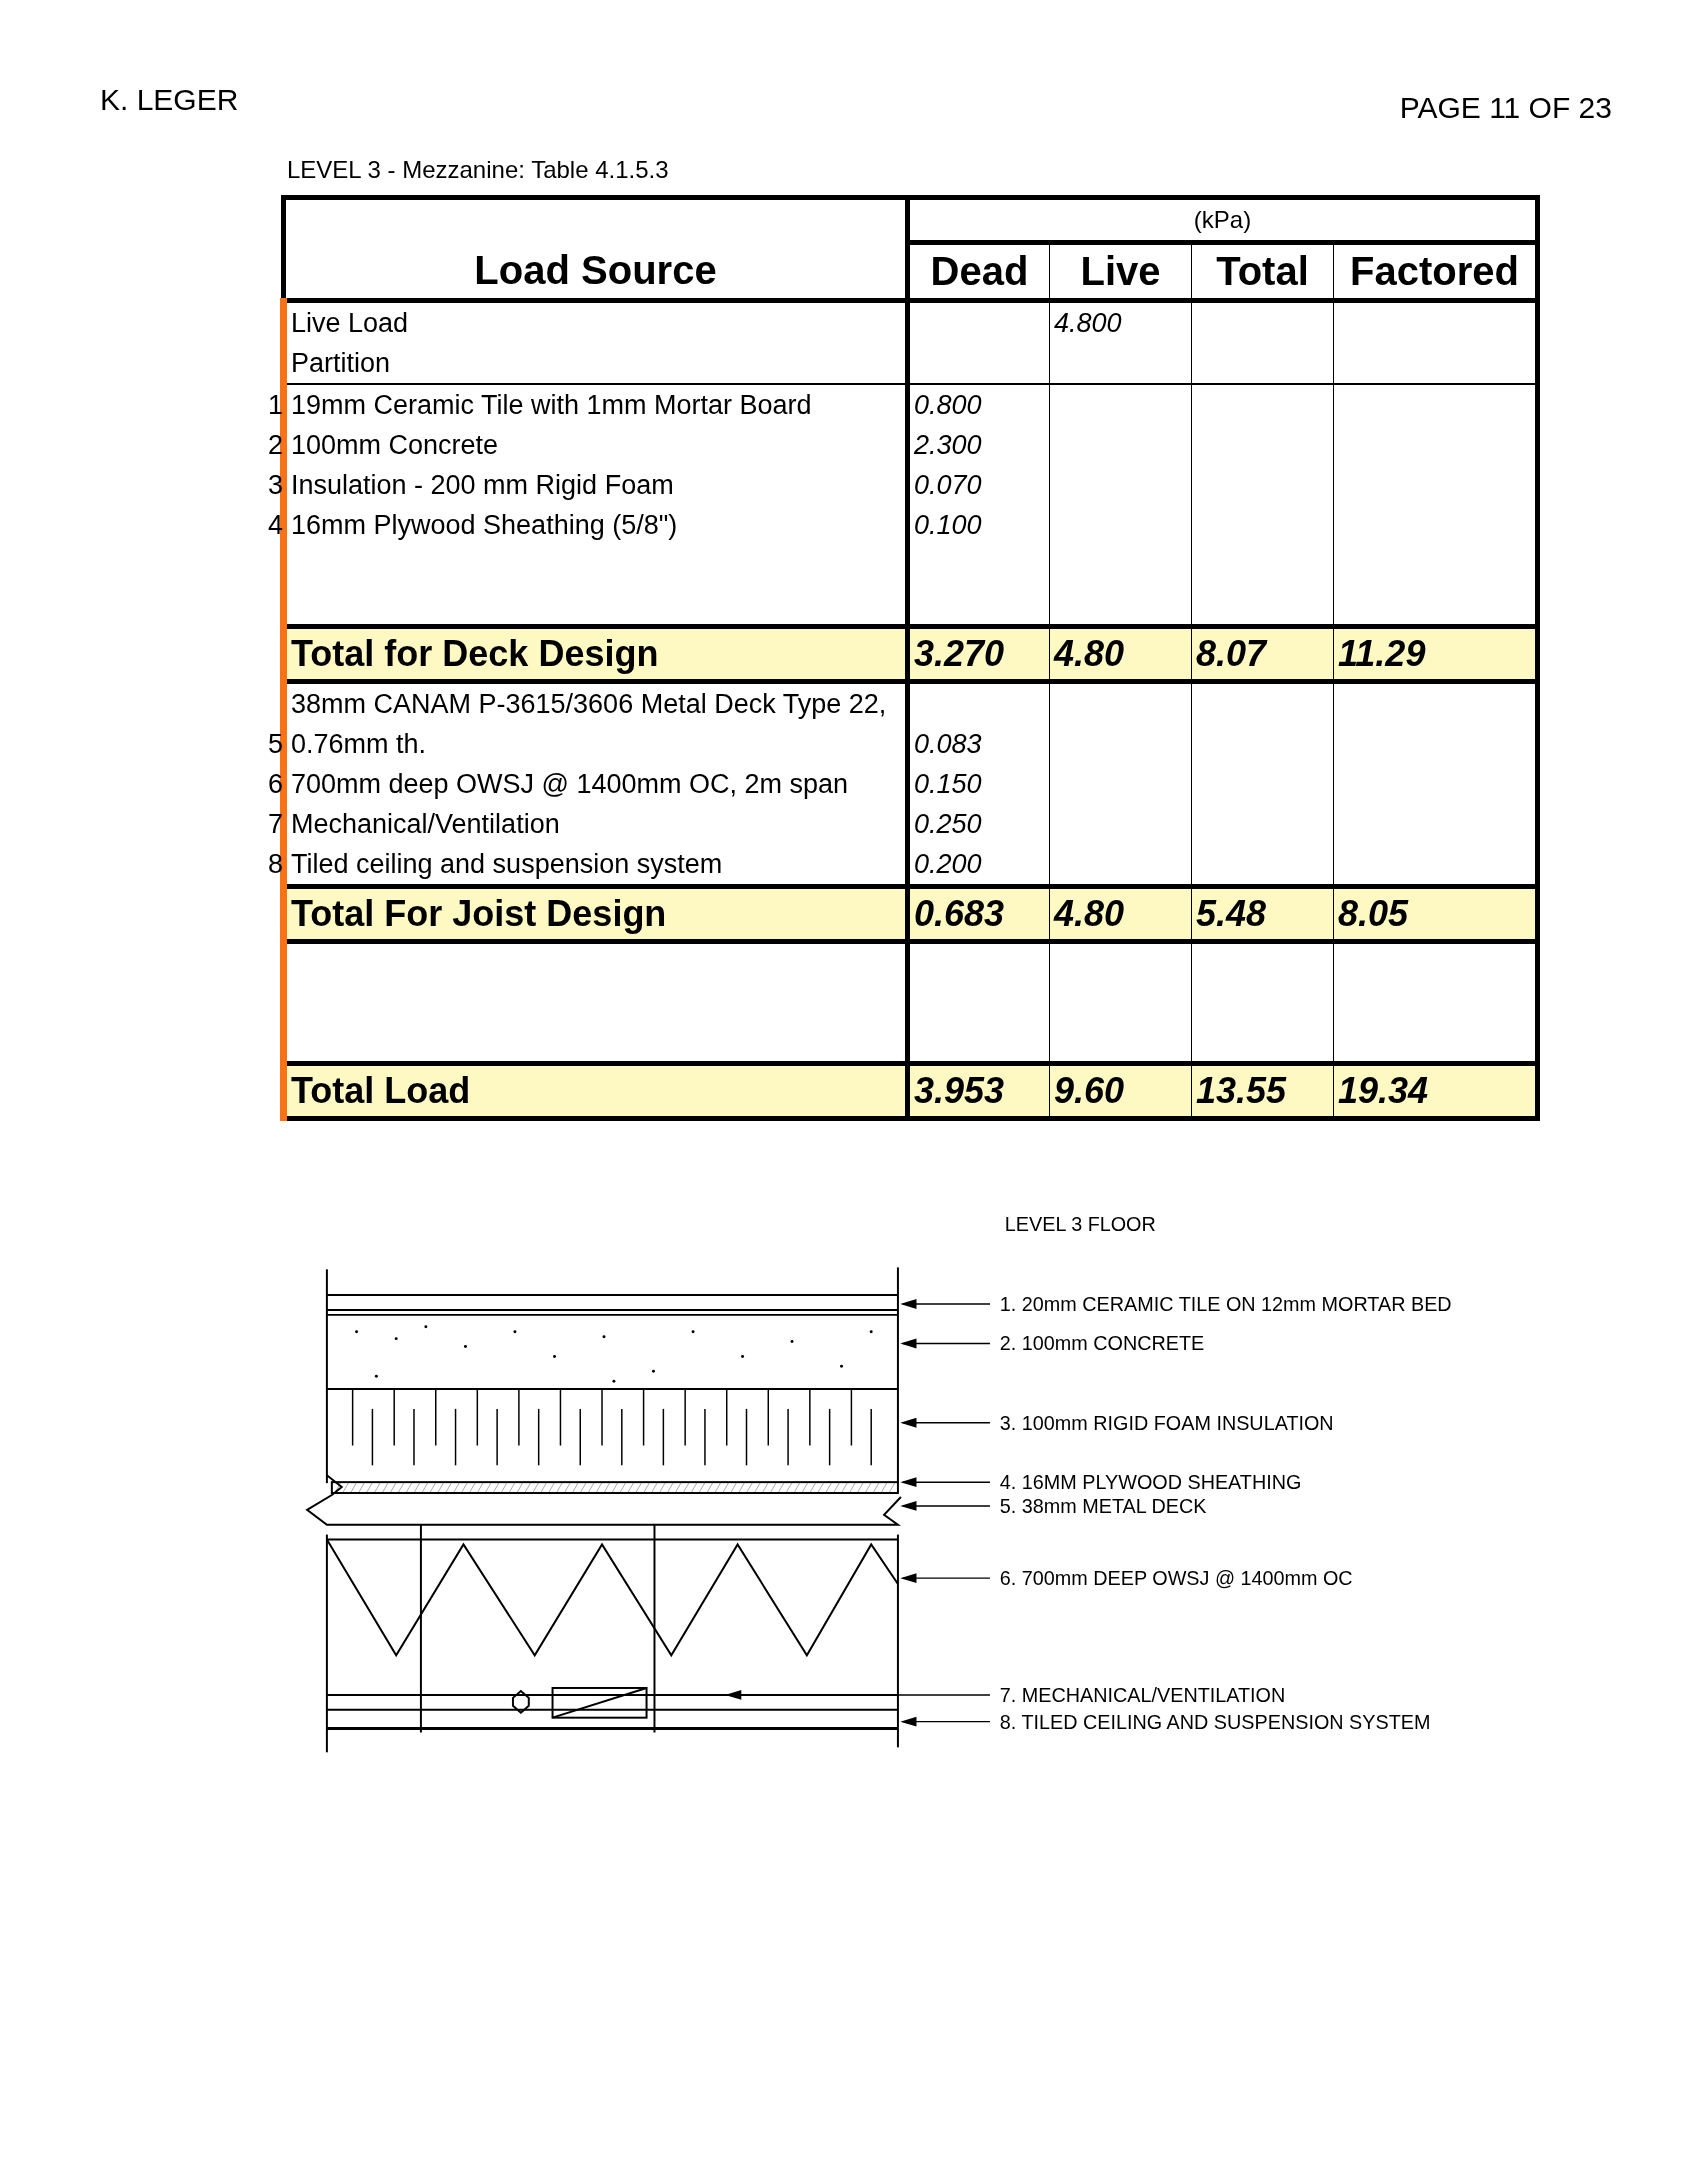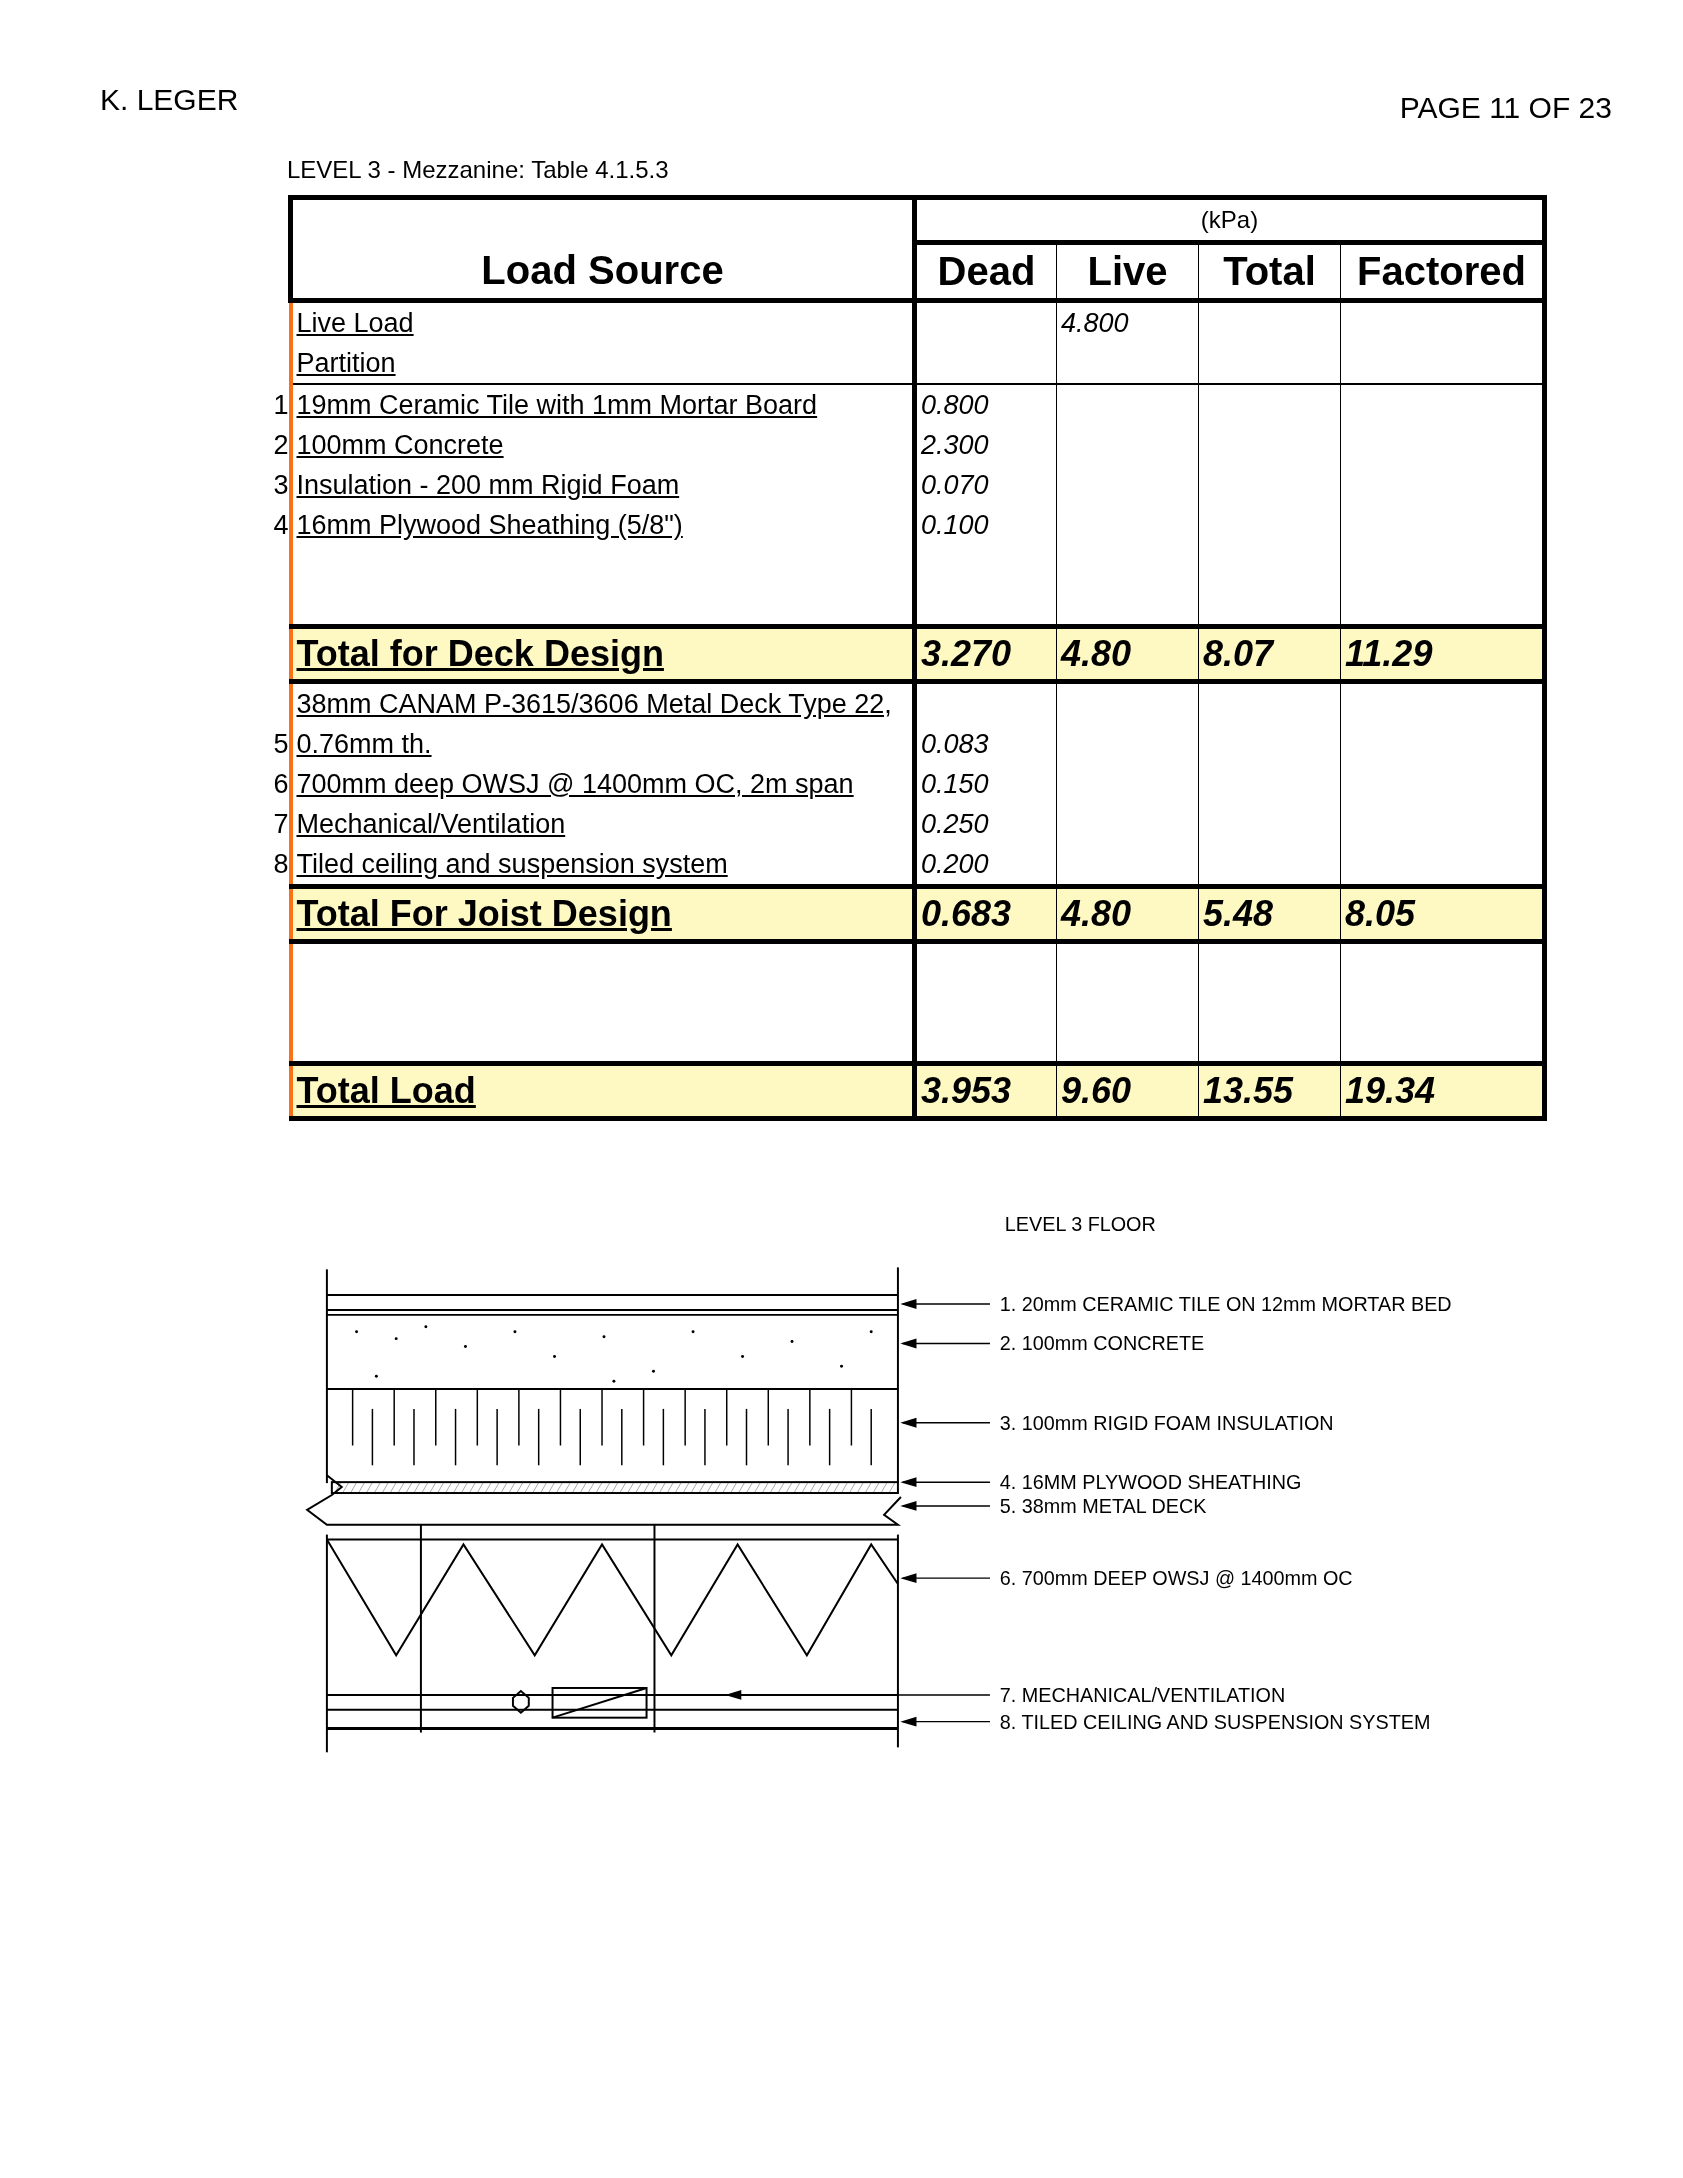--- a/index.html
+++ b/index.html
@@ -2,32 +2,32 @@
 <html><head>
 <meta charset="utf-8">
 <style>
   html, body { margin:0; padding:0; background:#fff; }
   body { width:1683px; height:2178px; position:relative; overflow:hidden; color:#000; }
   .author { position:absolute; left:100px; top:83px; font:30px "Liberation Sans", sans-serif; }
   .pageno { position:absolute; right:71px; top:91px; font:30px "Liberation Sans", sans-serif; }
   .tcaption { position:absolute; left:287px; top:156px; font:24px "Liberation Sans", sans-serif; }
 
   table.loads { position:absolute; left:280px; top:195px; border-collapse:collapse; table-layout:fixed;
-    font-family:"Liberation Sans", sans-serif; font-size:27px;margin-left:8px; }
+    font-family:"Liberation Sans", sans-serif; font-size:27px; }
   table.loads td, table.loads th { padding:0 4px; vertical-align:middle; }
   col.c-src { width:624px; } col.c-dead { width:142px; } col.c-live { width:142px; }
   col.c-tot { width:142px; } col.c-fac { width:204px; }
   .rn { position:absolute; left:-24px; width:20px; text-align:right; font-size:27px; }
   .srccell { position:relative; }
   th.unit { font-weight:normal; font-size:24px; height:40px; border:5px solid #000; text-align:center; }
   th.blank { border-left:5px solid #000; border-top:5px solid #000; border-right:5px solid #000; }
   th.hdr { font-size:40px; font-weight:bold; text-align:center; height:53px; border:1.5px solid #000; border-bottom:5px solid #000; }
   th.hdr-src { font-size:40px; font-weight:bold; text-align:center; border-left:5px solid #000; border-right:5px solid #000; border-bottom:5px solid #000; vertical-align:bottom; padding-bottom:2px; }
   td { border-left:1.5px solid #000; border-right:1.5px solid #000; }
-  td.src { border-left:4px solid #f97316; border-right:5px solid #000;text-decoration:underline; }
+  td.src { border-left:7px solid #f97316; border-right:5px solid #000; }
   td.fac { border-right:5px solid #000; }
   td.num { text-align:left;font-style:italic; }
   tr.line td { height:40px; line-height:40px; }
   tr.sep td { border-top:2px solid #000; }
   tr.total td { background:#fef9c3; font-size:36px; font-weight:bold; height:50px;
     border-top:5px solid #000; border-bottom:5px solid #000; }
   tr.total td.src { text-align:left; }
   tr.gap td { height:117px; }
   tr.gap2 td { height:79px; }
 

